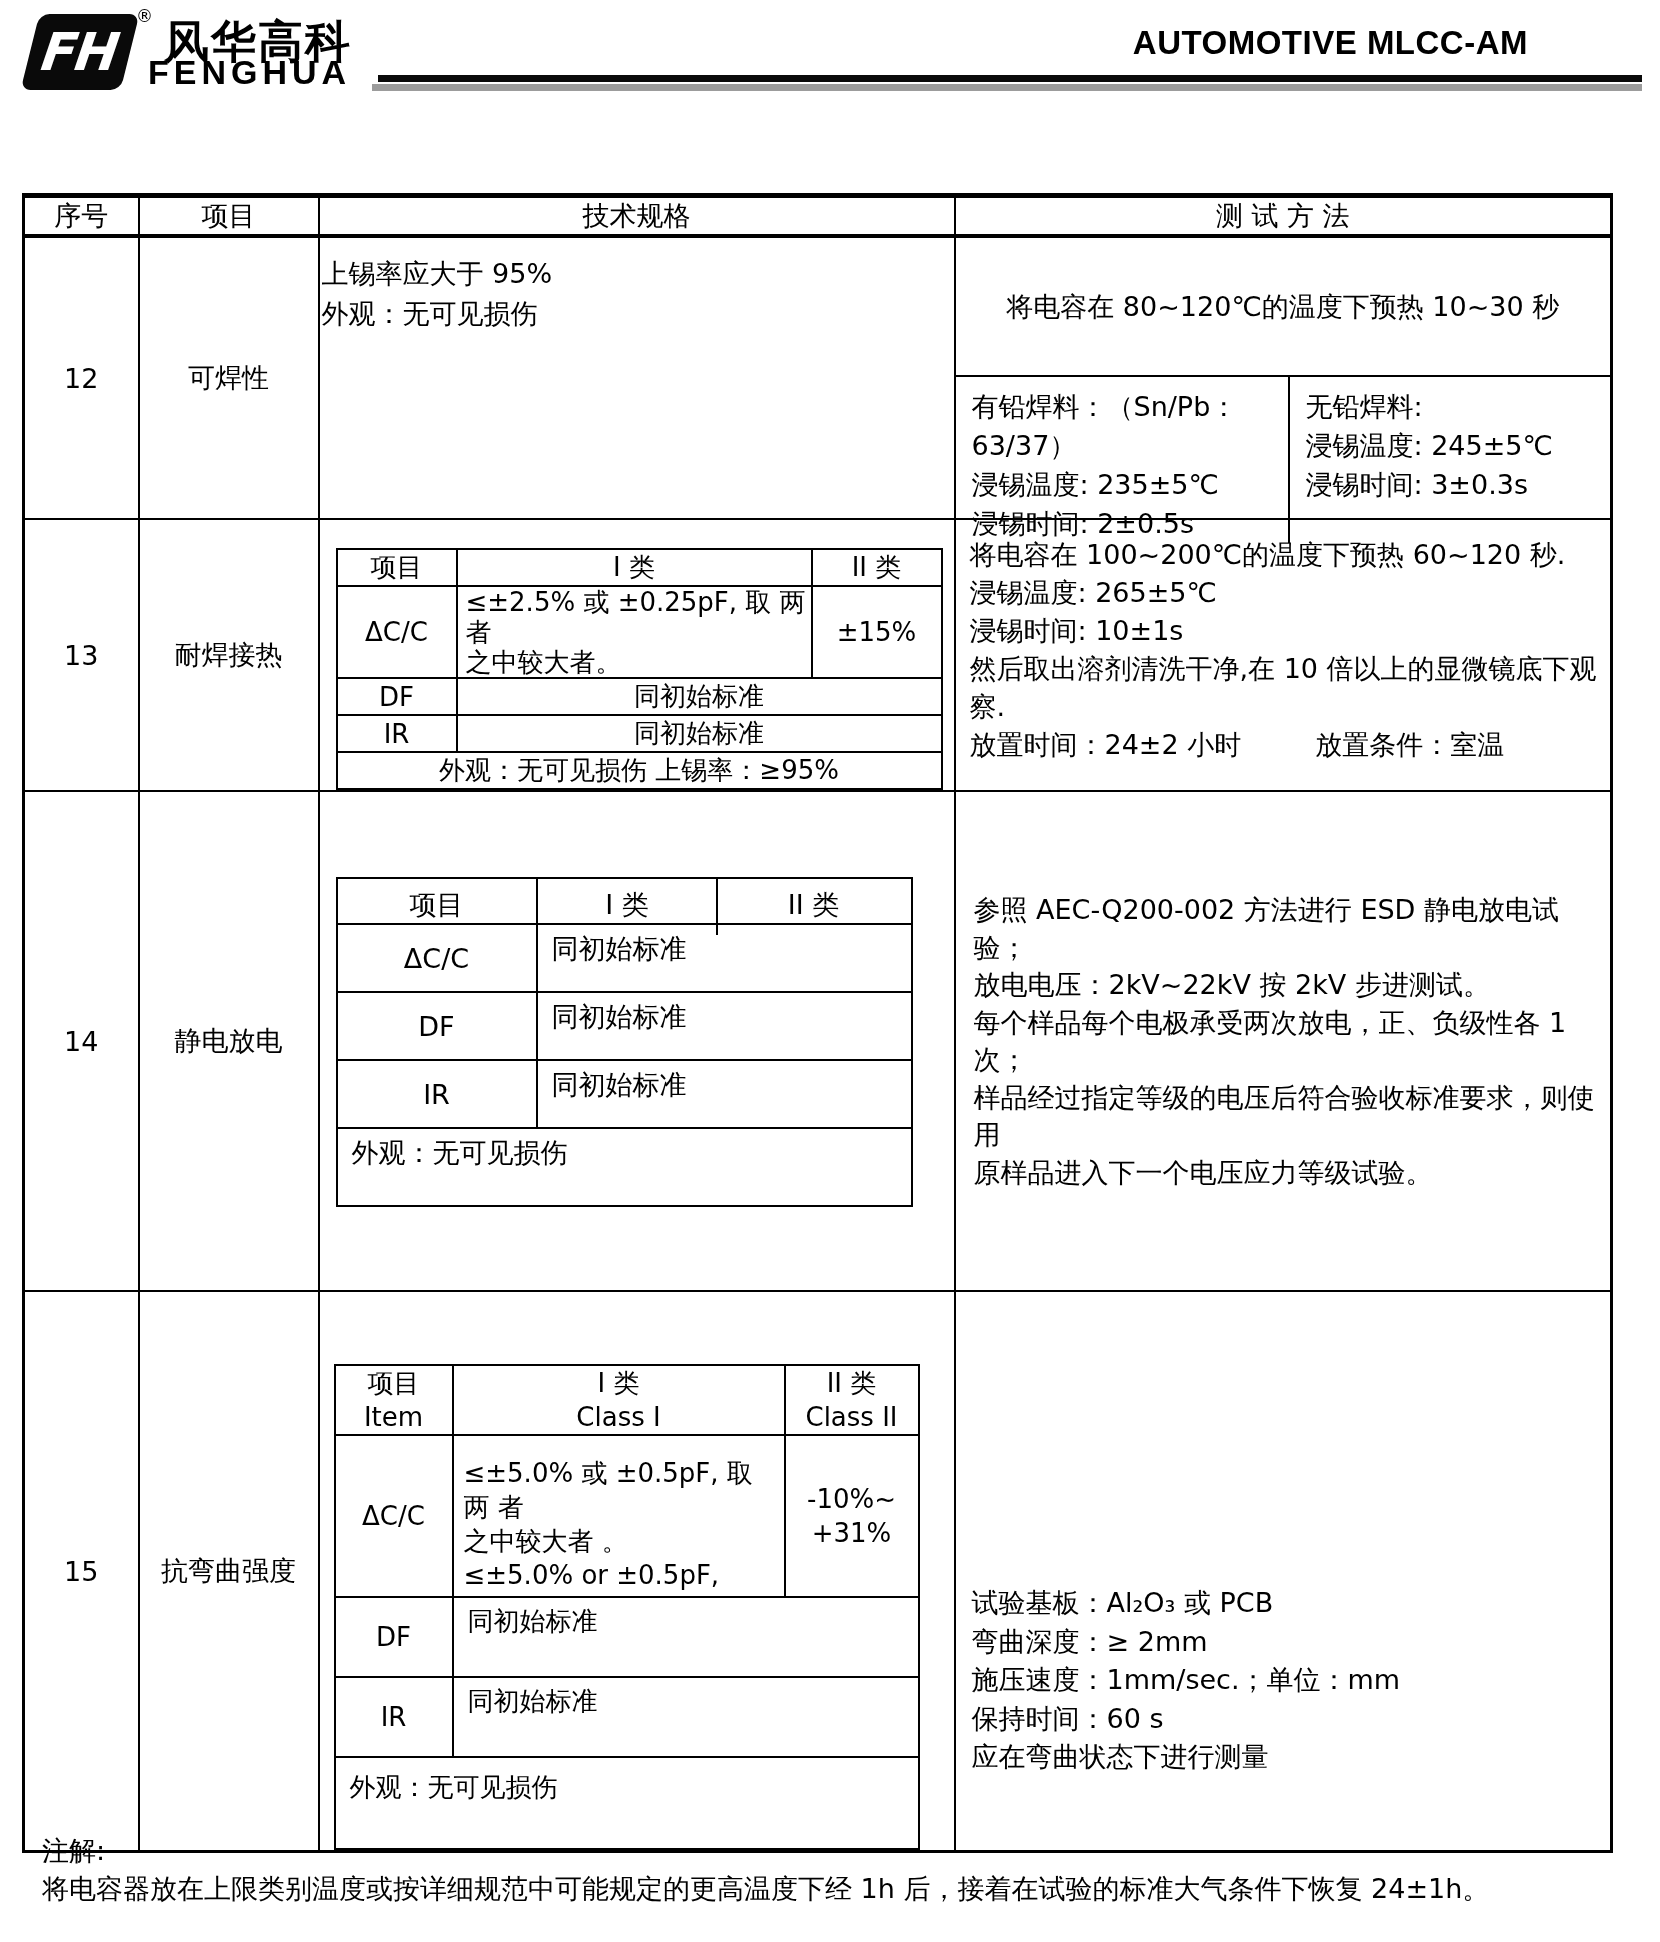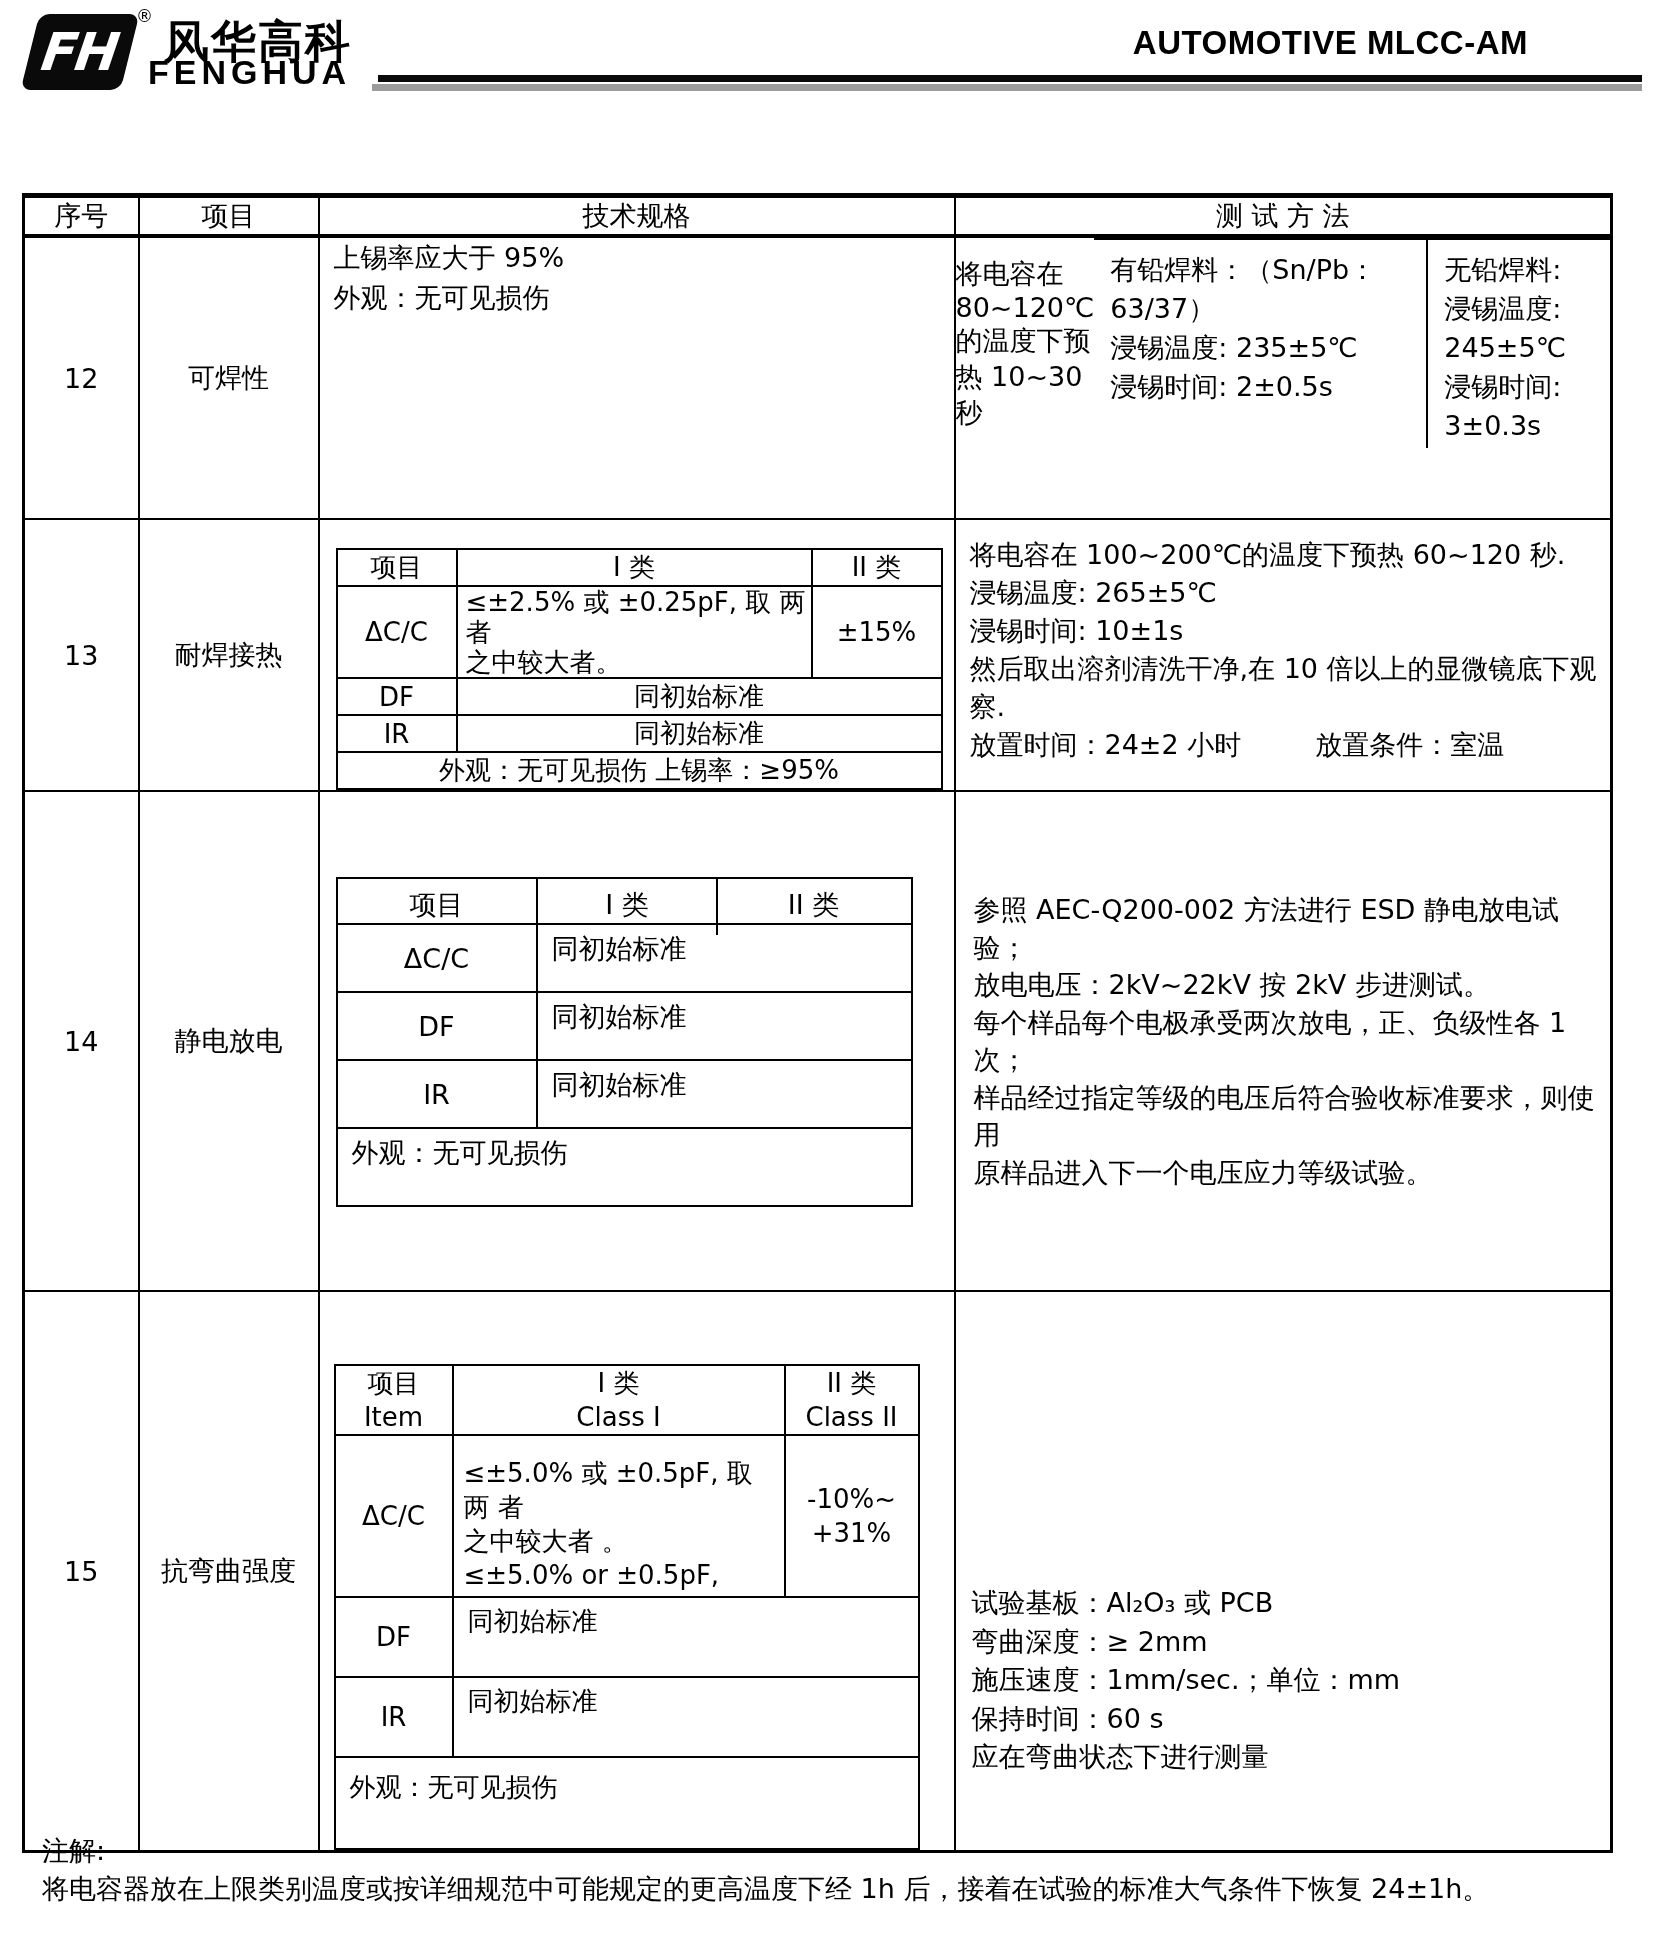--- a/index.html
+++ b/index.html
@@ -44,22 +44,22 @@
   }
   table.main th, table.main td { border:2px solid #000; }
   table.main th {
     font-weight:normal; text-align:center; height:36px; border-bottom-width:4px;
   }
   td.c-no, td.c-item { text-align:center; vertical-align:middle; }
   td.c-spec, td.c-method { vertical-align:top; padding:0; }
 
   
   .spec12 { height:100%; display:flex; flex-direction:column; justify-content:center;
-            padding-left:14px; line-height:40px; }
-  .m12 { display:flex; height:210px; }
+            padding-left:2px; line-height:40px;margin-top:16px; }
+  .m12 { display:flex; flex-direction:column; height:210px; }
   .m12top { flex:0 0 137px; display:flex; align-items:center; justify-content:center; }
   .m12bot { flex:1; display:flex; border-top:2px solid #000; }
   .m12box { padding:10px 0 0 16px; line-height:39px; }
   .m12left { width:334px; border-right:2px solid #000; }
   .m12right { flex:1; }
 
   
   table.inner { border-collapse:collapse; table-layout:fixed; }
   table.inner th, table.inner td { border:2px solid #000; font-weight:normal; }
   .lbl { text-align:center; vertical-align:middle; }

